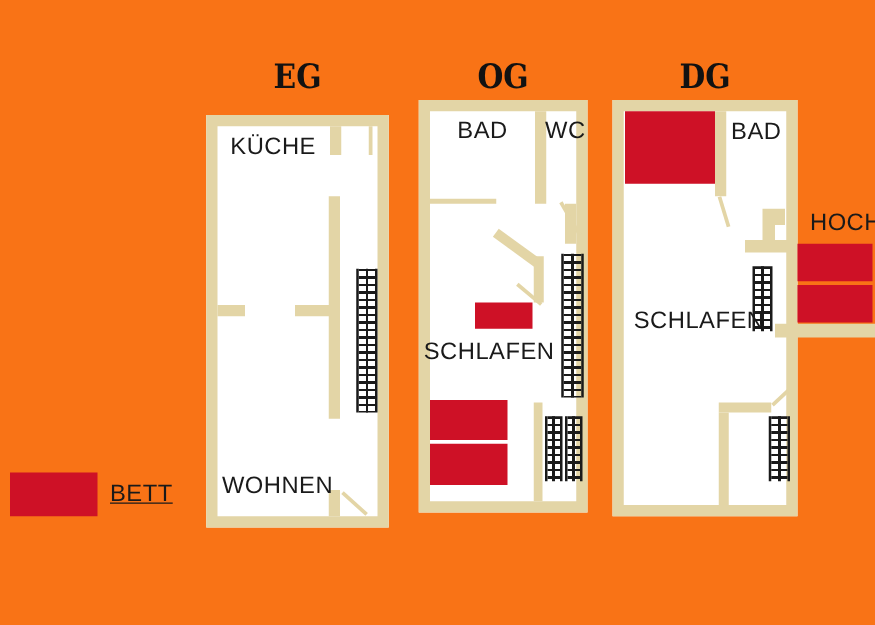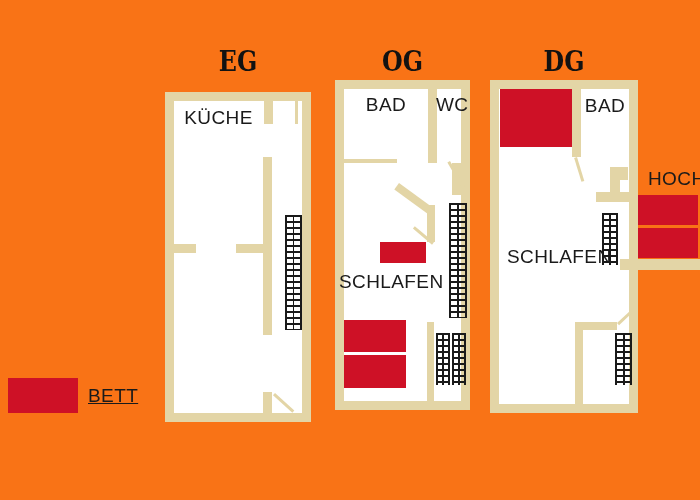--- a/index.html
+++ b/index.html
@@ -47,20 +47,21 @@
   <div class="plan" style="left:165px;top:80px;width:146px;height:330px;margin-top:12px;">
     <div class="wall" style="left:90px;top:0;width:9px;height:23px;"></div>
     <div class="leaf" style="left:121px;top:0;width:3px;height:23px;"></div>
     <div class="wall" style="left:89px;top:56px;width:9px;height:178px;"></div>
     <div class="wall" style="left:0;top:143px;width:22px;height:9px;"></div>
     <div class="wall" style="left:62px;top:143px;width:36px;height:9px;"></div>
     <div class="stairs" style="left:111px;top:114px;width:17px;height:115px;"></div>
     <div class="wall" style="left:89px;top:291px;width:9px;height:21px;"></div>
     <div class="leaf" style="left:101px;top:292px;width:26px;transform:rotate(42deg);transform-origin:left top;"></div>
     <div class="rlabel center" style="left:0;top:7px;width:89px;">KÜCHE</div>
+    <div class="rlabel center" style="left:0;top:278px;width:96px;">WOHNEN</div>
   </div>
 
   <div class="plan" style="left:335px;top:80px;width:135px;height:330px;">
     <div class="wall" style="left:84px;top:0;width:9px;height:74px;"></div>
     <div class="wall" style="left:0;top:70px;width:53px;height:4px;"></div>
     <div class="wall" style="left:108px;top:74px;width:9px;height:32px;"></div>
     <div class="leaf" style="left:106px;top:72px;width:30px;transform:rotate(60deg);transform-origin:left top;"></div>
     <div class="wall" style="left:55px;top:94px;width:42px;height:8px;transform:rotate(36deg);transform-origin:left top;"></div>
     <div class="wall" style="left:83px;top:116px;width:8px;height:37px;"></div>
     <div class="leaf" style="left:64px;top:153px;width:25px;transform:rotate(40deg);transform-origin:right center;"></div>

